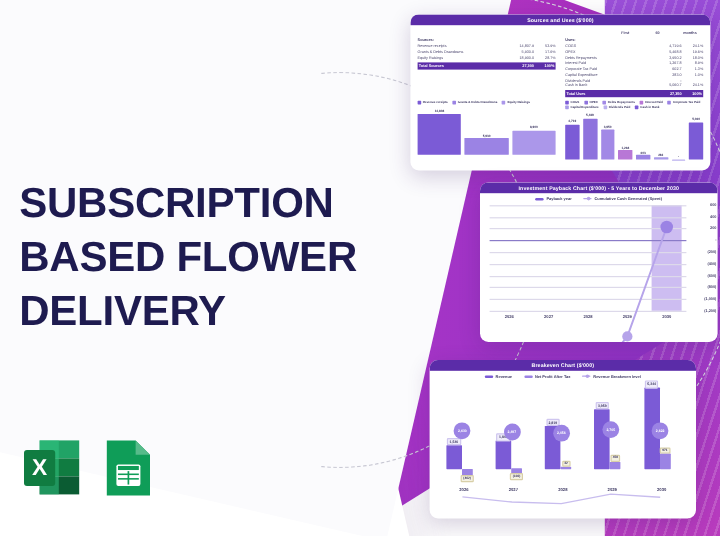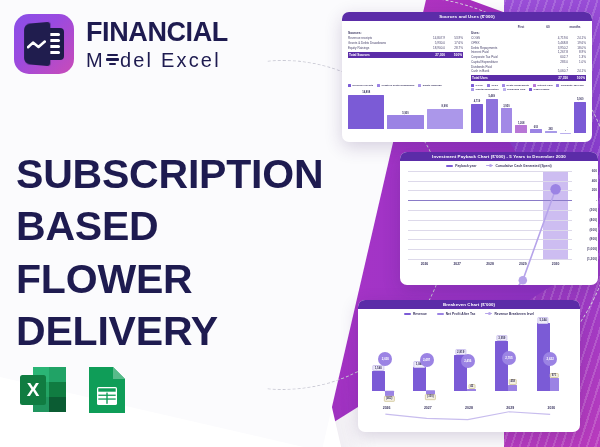--- a/index.html
+++ b/index.html
@@ -84,21 +84,21 @@
   }
   .oglyph{ display:inline-flex; flex-direction:column; align-items:center; justify-content:center;
            width:13px; height:15px; margin:0 1px; position:relative; }
   .oglyph b{ display:block; background:#1e1b50; border-radius:1px; }
   .oglyph b:nth-child(1){ width:11px; height:2.4px; }
   .oglyph b:nth-child(2){ width:13px; height:2.4px; margin-top:2px; }
   .oglyph b:nth-child(3){ width:7px;  height:2.4px; margin-top:2px; }
 
   .headline {
     position:absolute; left:16px; top:148px; width:300px;
-    font-size:41px; font-weight:bold; color:#1e1b50; line-height:1.28;
+    font-size:35px; font-weight:bold; color:#1e1b50; line-height:1.28;
     letter-spacing:-0.2px;
   }
 
   .file-icons { position:absolute; left:18px; top:363px; display:flex; gap:14px; align-items:flex-end; }
   .ico { width:50px; height:54px; position:relative; }
 
   
   .panel {
     position:absolute; background:#fff; border-radius:7px; z-index:7;
     box-shadow:0 5px 18px rgba(60,30,100,.20);
@@ -188,46 +188,20 @@
   <div class="bg-magenta-top"></div>
   <div class="bg-right-grad"></div>
   <div class="bg-magenta-bottom"></div>
   <div class="bg-white-wedge"></div>
   <div class="bg-white-wedge2"></div>
   <div class="dash-arc"></div>
   <div class="dash-arc2"></div>
 
   <div class="left">
 
-    <div class="brand">
-      <div class="brand-icon">
-        <div class="bi-doc">
-          <i></i>
-            <i></i>
-            <i></i>
-            <i></i>
-        </div>
-        <div class="bi-card"></div>
-        <svg class="bi-wave" viewBox="0 0 19 10">
-          <path d="M1 7.2 L6 2.6 L11.5 7 L17.8 1.6" stroke="#ffffff" stroke-width="2.6" fill="none" stroke-linecap="round" stroke-linejoin="round"></path>
-        </svg>
-      </div>
-      <div class="brand-text">
-        <div class="brand-line1">FINANCIAL</div>
-        <div class="brand-line2">
-          <span>M</span>
-          <span class="oglyph">
-              <b></b>
-              <b></b>
-              <b></b>
-            </span>
-          <span>del  Excel</span>
-        </div>
-      </div>
-    </div>
 
     <div class="headline">SUBSCRIPTION BASED FLOWER DELIVERY</div>
 
     <div class="file-icons">
 
       <svg class="ico" viewBox="0 0 50 54">
         <rect x="15" y="4" width="33" height="15" fill="#21a366"></rect>
         <rect x="15" y="19" width="33" height="15" fill="#107c41"></rect>
         <rect x="15" y="34" width="33" height="15" fill="#0b5c33"></rect>
         <rect x="15" y="4" width="16" height="45" fill="#33c481" opacity=".55"></rect>

